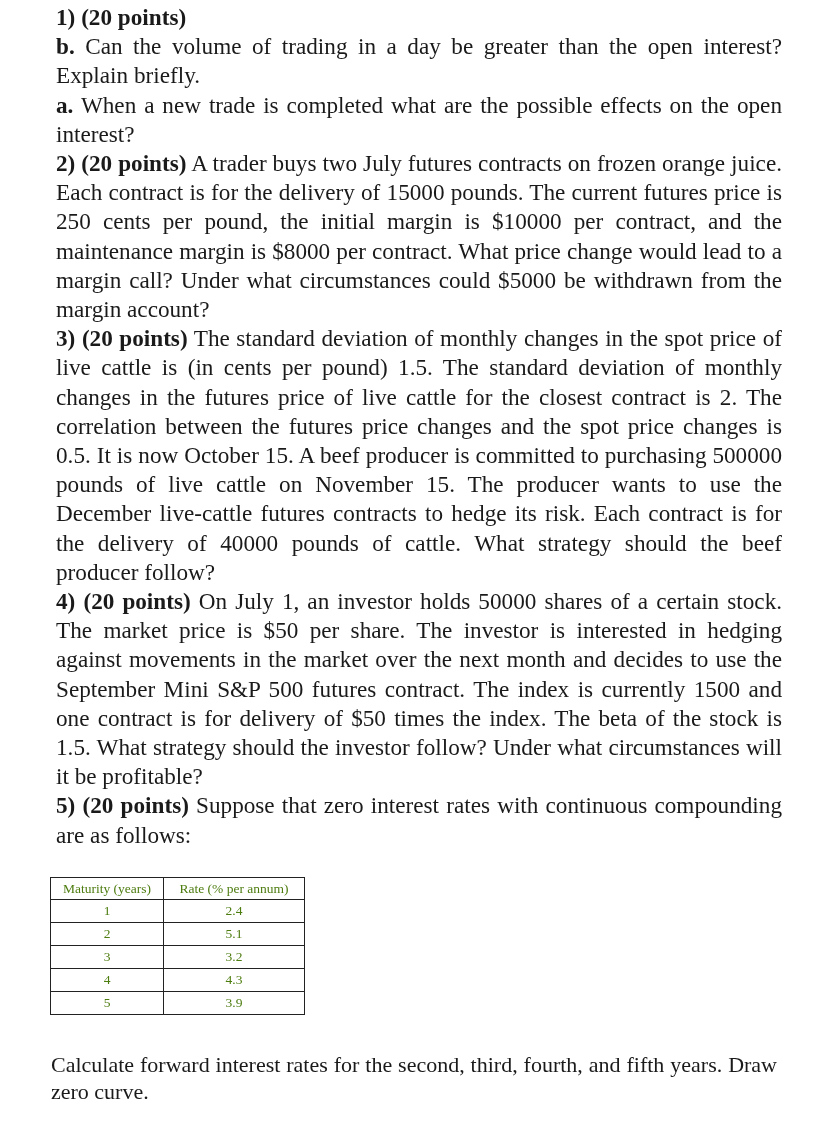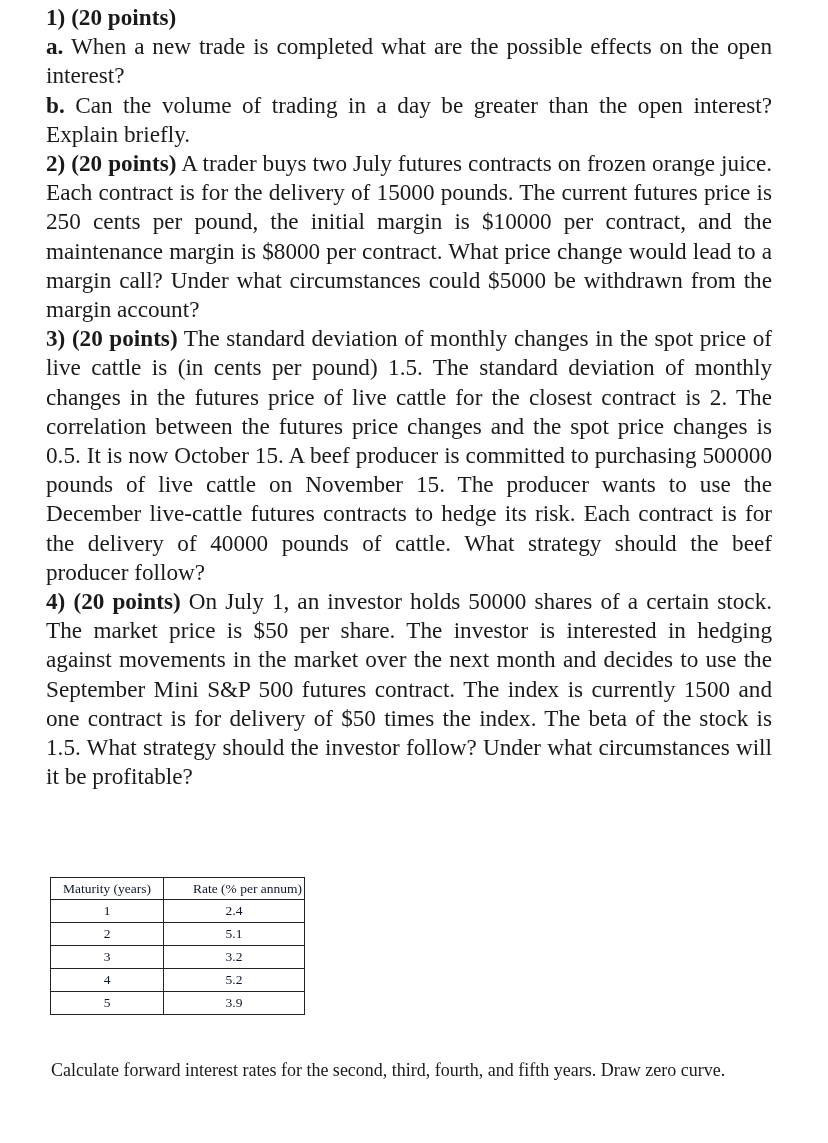--- a/index.html
+++ b/index.html
@@ -2,64 +2,67 @@
 <html><head>
 <meta charset="utf-8">
 <style>
   html, body { margin: 0; padding: 0; background: #ffffff; }
   body {
     width: 828px; height: 1143px; overflow: hidden; position: relative;
     font-family: "Liberation Serif", "DejaVu Serif", serif;
     color: #1a1a1a;
   }
   .doc {
-    position: absolute; left: 46px; top: 3px; width: 726px;
+    position: absolute; left: 56px; top: 3px; width: 726px;
     font-size: 23.2px; line-height: 29.2px;
   }
   .p { margin: 0; text-align: justify; text-align-last: left; }
   b { font-weight: bold; }
   .table-wrap { position: absolute; left: 50px; top: 877px; }
   table {
     border-collapse: collapse;
     font-family: "Liberation Serif", "DejaVu Serif", serif;
-    font-size: 13.5px; color: #0f172a;
+    font-size: 13.5px; color: #4d7c0f;
   }
   td, th {
     border: 1.3px solid #222; padding: 0 2px; height: 22px; line-height: 22px;
     text-align: center; font-weight: normal;
   }
   th { height: 21px; line-height: 21px; }
   .col1 { width: 108px; }
-  .col2 { width: 136px; text-align: right; }
+  .col2 { width: 136px; }
   .final {
     position: absolute; left: 51px; top: 1051px; width: 726px;
-    font-size: 18px; line-height: 38px;
+    font-size: 22px; line-height: 27px;
   }
 </style>
 </head>
 <body>
 
 <div class="doc">
   <p class="p">
     <b>1)</b> <b>(20 points)</b>
   </p>
   <p class="p">
-    <b>a.</b> <span>When a new trade is completed what are the possible effects on the open interest?</span>
+    <b>b.</b> <span>Can the volume of trading in a day be greater than the open interest? Explain briefly.</span>
   </p>
   <p class="p">
-    <b>b.</b> <span>Can the volume of trading in a day be greater than the open interest? Explain briefly.</span>
+    <b>a.</b> <span>When a new trade is completed what are the possible effects on the open interest?</span>
   </p>
   <p class="p">
     <b>2)</b> <b>(20 points)</b> <span>A trader buys two July futures contracts on frozen orange juice. Each contract is for the delivery of 15000 pounds. The current futures price is 250 cents per pound, the initial margin is $10000 per contract, and the maintenance margin is $8000 per contract. What price change would lead to a margin call? Under what circumstances could $5000 be withdrawn from the margin account?</span>
   </p>
   <p class="p">
     <b>3)</b> <b>(20 points)</b> <span>The standard deviation of monthly changes in the spot price of live cattle is (in cents per pound) 1.5. The standard deviation of monthly changes in the futures price of live cattle for the closest contract is 2. The correlation between the futures price changes and the spot price changes is 0.5. It is now October 15. A beef producer is committed to purchasing 500000 pounds of live cattle on November 15. The producer wants to use the December live-cattle futures contracts to hedge its risk. Each contract is for the delivery of 40000 pounds of cattle. What strategy should the beef producer follow?</span>
   </p>
   <p class="p">
     <b>4)</b> <b>(20 points)</b> <span>On July 1, an investor holds 50000 shares of a certain stock. The market price is $50 per share. The investor is interested in hedging against movements in the market over the next month and decides to use the September Mini S&amp;P 500 futures contract. The index is currently 1500 and one contract is for delivery of $50 times the index. The beta of the stock is 1.5. What strategy should the investor follow? Under what circumstances will it be profitable?</span>
+  </p>
+  <p class="p">
+    <b>5)</b> <b>(20 points)</b> <span>Suppose that zero interest rates with continuous compounding are as follows:</span>
   </p>
 </div>
 
 <div class="table-wrap">
   <table>
     <thead>
       <tr>
         <th class="col1">Maturity (years)</th>
         <th class="col2">Rate (% per annum)</th>
       </tr>
@@ -72,21 +75,21 @@
       <tr>
         <td>2</td>
         <td>5.1</td>
       </tr>
       <tr>
         <td>3</td>
         <td>3.2</td>
       </tr>
       <tr>
         <td>4</td>
-        <td>5.2</td>
+        <td>4.3</td>
       </tr>
       <tr>
         <td>5</td>
         <td>3.9</td>
       </tr>
     </tbody>
   </table>
 </div>
 
 <p class="final p">Calculate forward interest rates for the second, third, fourth, and fifth years. Draw zero curve.</p>

